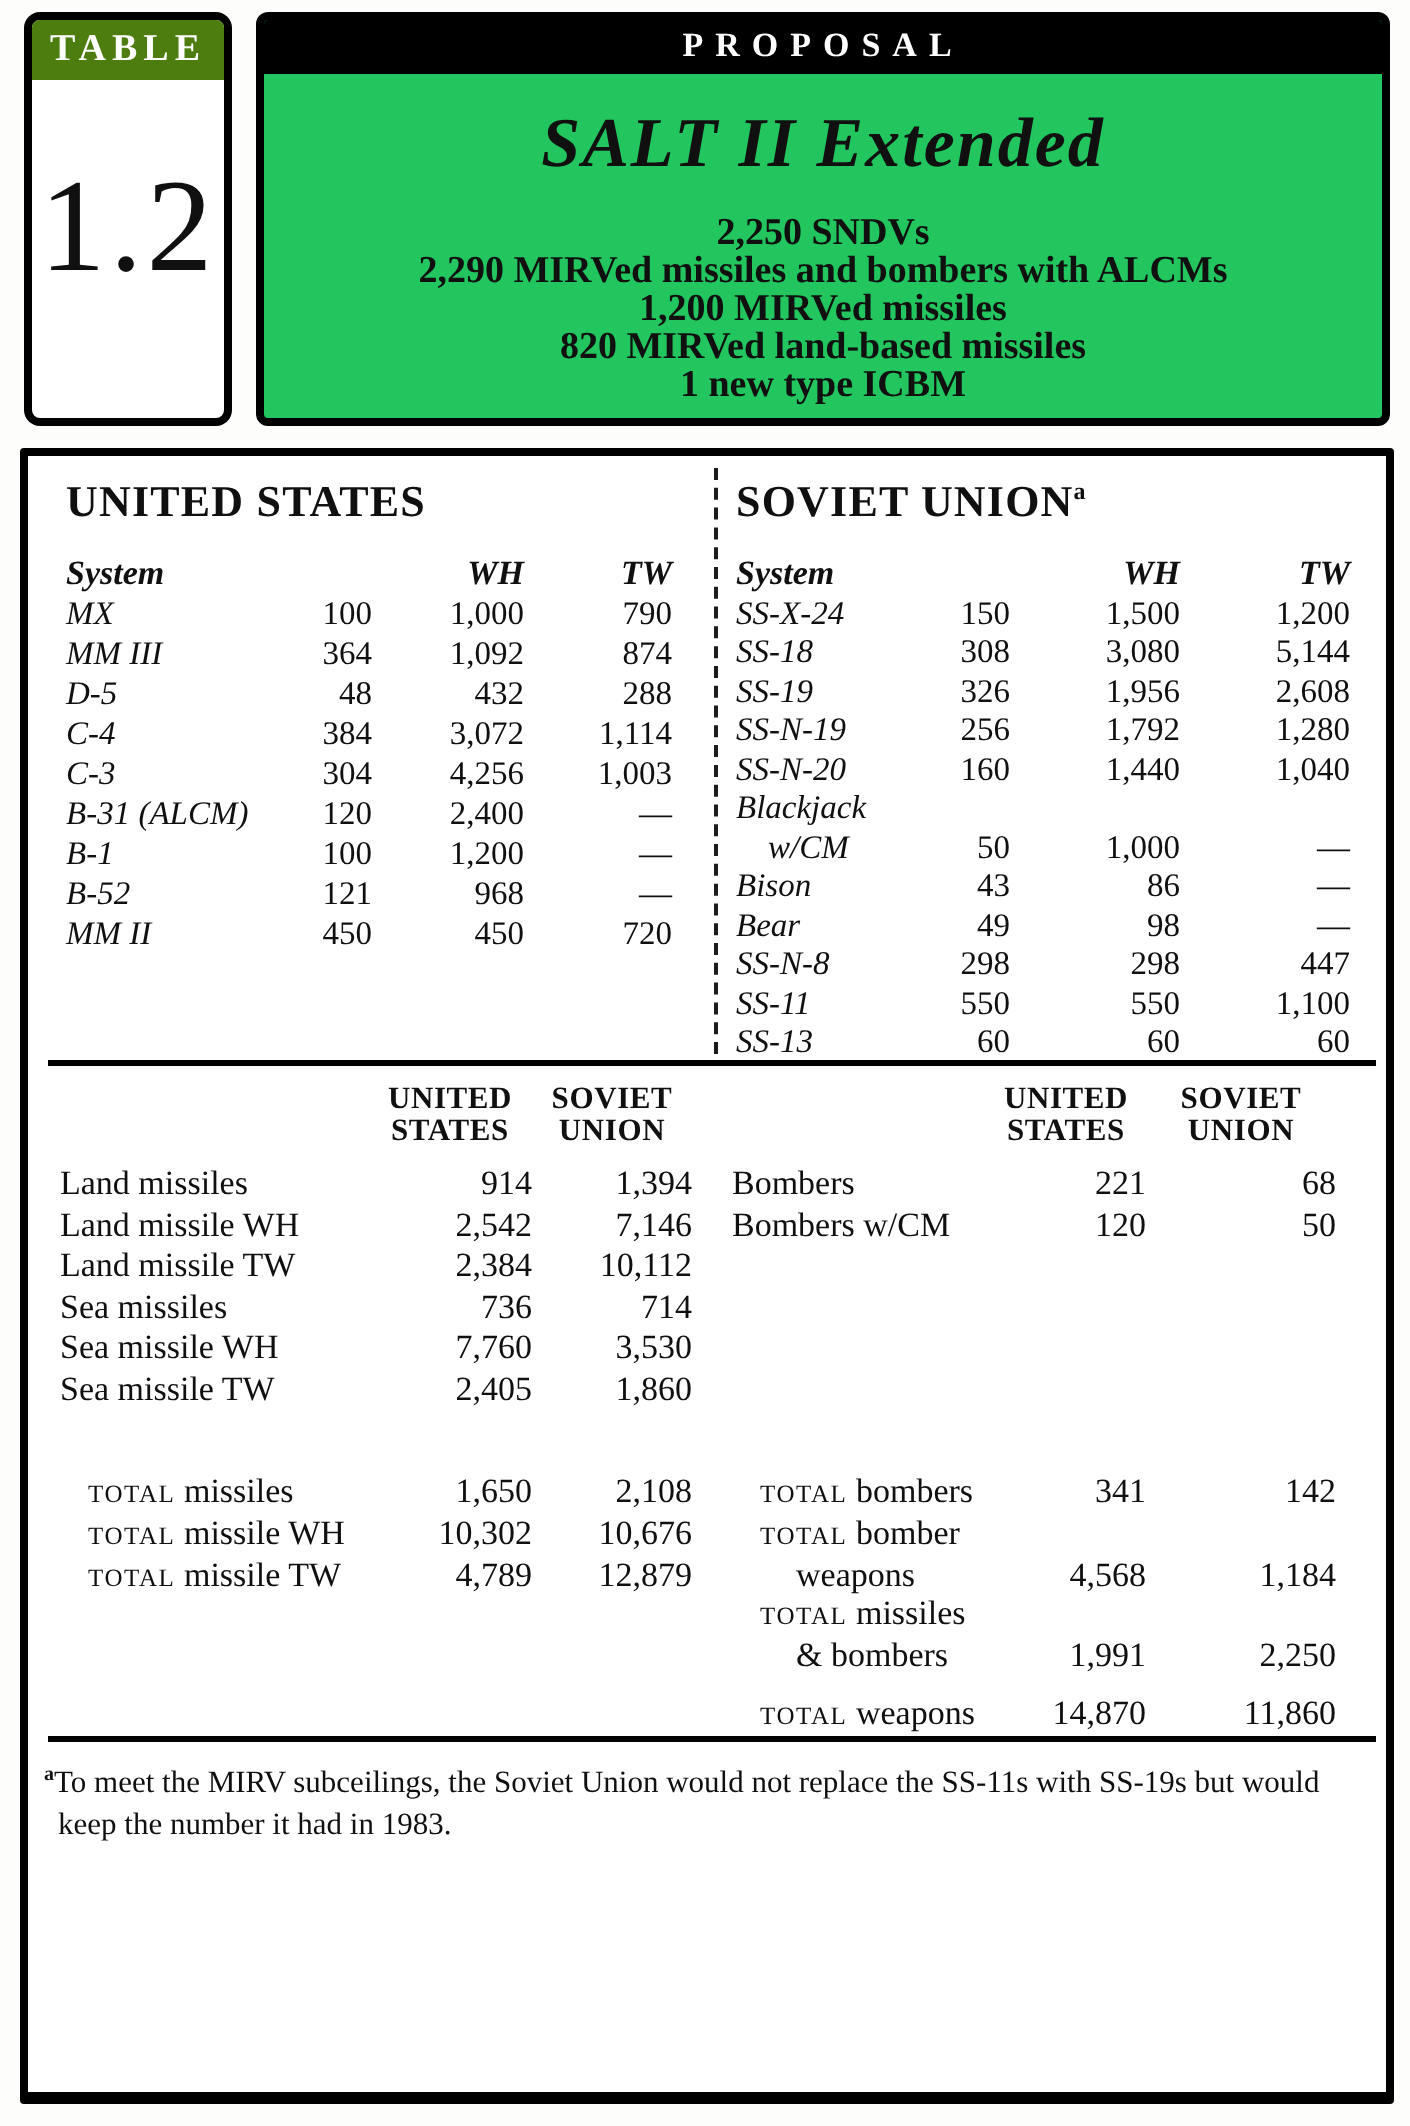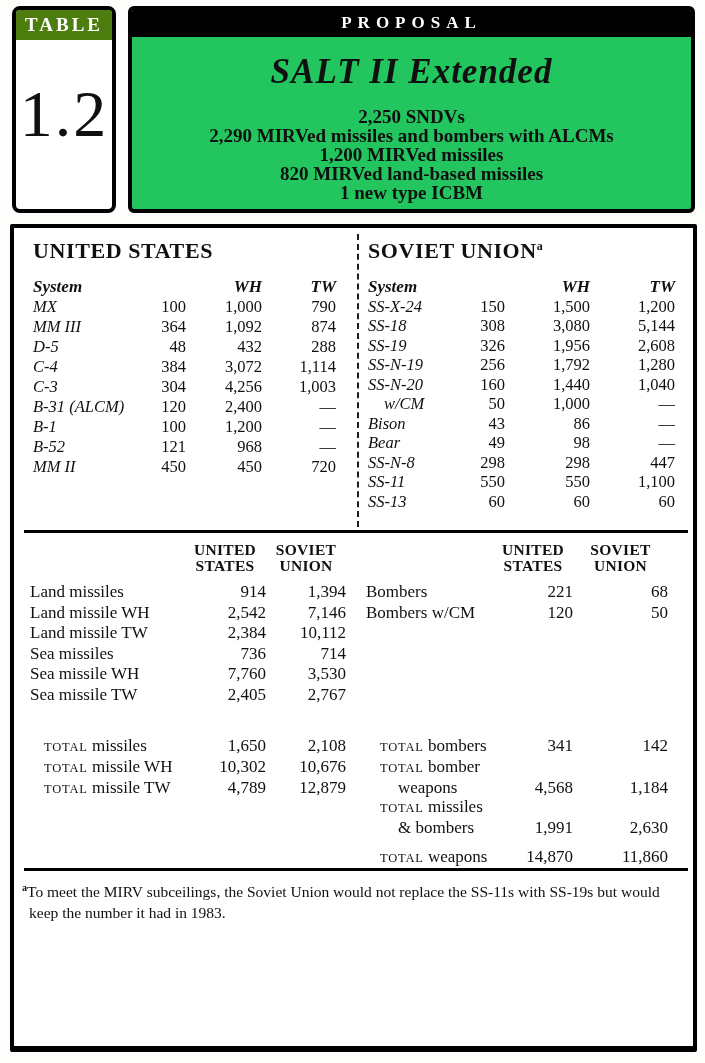--- a/index.html
+++ b/index.html
@@ -209,20 +209,26 @@
               <td class="c2 num">1,792</td>
               <td class="c3 num">1,280</td>
             </tr>
         <tr>
               <td class="c0">SS-N-20</td>
               <td class="c1 num">160</td>
               <td class="c2 num">1,440</td>
               <td class="c3 num">1,040</td>
             </tr>
         <tr>
+              <td class="c0">Blackjack</td>
+              <td class="c1 num"></td>
+              <td class="c2 num"></td>
+              <td class="c3 num"></td>
+            </tr>
+        <tr>
               <td class="c0 indent">w/CM</td>
               <td class="c1 num">50</td>
               <td class="c2 num">1,000</td>
               <td class="c3 num">—</td>
             </tr>
         <tr>
               <td class="c0">Bison</td>
               <td class="c1 num">43</td>
               <td class="c2 num">86</td>
               <td class="c3 num">—</td>
@@ -292,21 +298,21 @@
               <td class="cs num">714</td>
             </tr>
           <tr>
               <td class="cl">Sea missile WH</td>
               <td class="cu num">7,760</td>
               <td class="cs num">3,530</td>
             </tr>
           <tr>
               <td class="cl">Sea missile TW</td>
               <td class="cu num">2,405</td>
-              <td class="cs num">2,767</td>
+              <td class="cs num">1,860</td>
             </tr>
         </tbody>
       </table>
     </div>
 
     <div class="mid-right">
       <table class="mid-table">
         <thead>
           <tr>
             <th class="cl"></th>
@@ -374,21 +380,21 @@
           <td class="cs num">1,184</td>
         </tr>
         <tr>
           <td class="cl"><span class="sc">TOTAL</span> <span>missiles</span></td>
           <td class="cu num"></td>
               <td class="cs num"></td>
         </tr>
         <tr>
           <td class="cl cl2">&amp; bombers</td>
           <td class="cu num">1,991</td>
-          <td class="cs num">2,630</td>
+          <td class="cs num">2,250</td>
         </tr>
         <tr class="gap-top">
           <td class="cl"><span class="sc">TOTAL</span> <span>weapons</span></td>
           <td class="cu num">14,870</td>
           <td class="cs num">11,860</td>
         </tr>
       </tbody>
         </table>
     </div>
 

